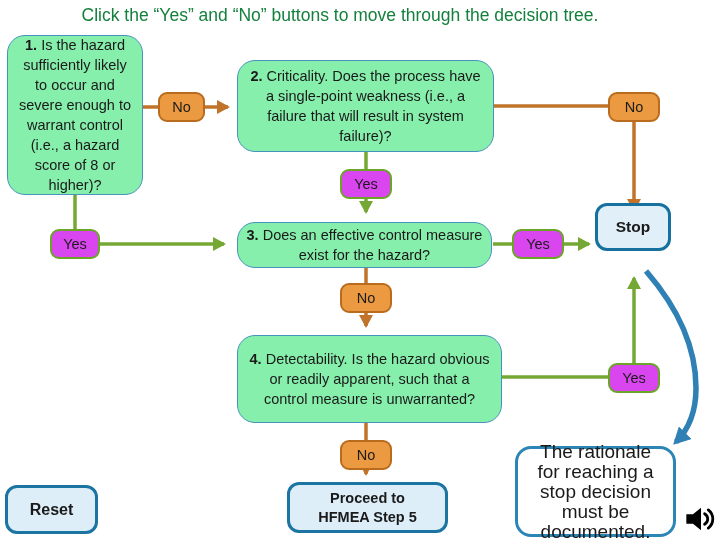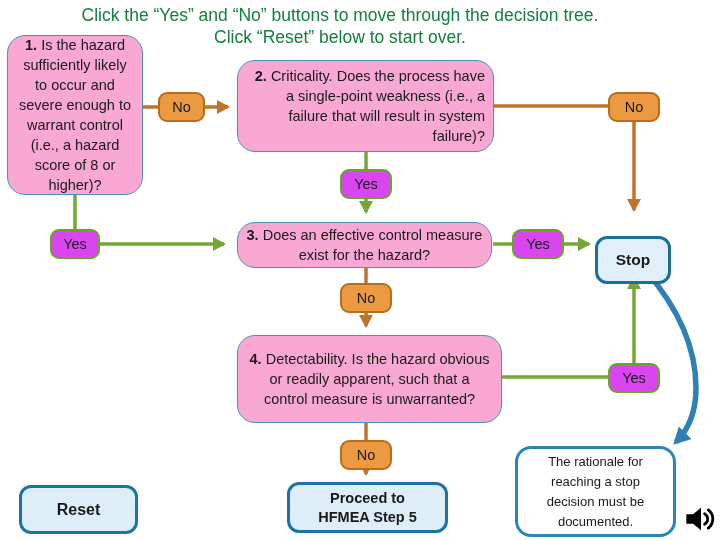--- a/index.html
+++ b/index.html
@@ -6,57 +6,56 @@
   #stage{
     position:relative;width:720px;height:540px;background:#ffffff;
     font-family:"Liberation Sans",sans-serif;color:#1a1a1a;overflow:hidden;
   }
   .title{
     position:absolute;left:0;top:4px;width:680px;text-align:center;
     font-size:17.5px;line-height:22px;color:#15803d;
   }
   svg.connectors{position:absolute;left:0;top:0;z-index:1;}
   .qbox{
-    position:absolute;z-index:2;background:#f9a8d4;border:1.6px solid #4793bd;
+    position:absolute;z-index:2;background:#86efac;border:1.6px solid #4793bd;
     border-radius:18px;display:flex;align-items:center;justify-content:center;
     text-align:center;font-size:14.5px;line-height:20px;padding:4px 8px;box-sizing:border-box;
   }
   .qnum{font-weight:bold;}
   .ansbtn{
     position:absolute;z-index:3;display:flex;align-items:center;justify-content:center;
     font-size:14.5px;color:#1b1b1b;border-radius:9px;box-sizing:border-box;cursor:pointer;
   }
   .no{background:#eb9a41;border:2.5px solid #b96b1e;}
   .yes{background:#d946ef;border:2.5px solid #6aa527;}
   .stopbox{
     position:absolute;z-index:3;background:#e1eff8;border:3.5px solid #17719e;border-radius:12px;
     display:flex;align-items:center;justify-content:center;font-weight:bold;font-size:15.5px;
     box-sizing:border-box;
   }
   .notebox{
     position:absolute;z-index:3;background:#ffffff;border:3px solid #2b85b5;border-radius:16px;
     display:flex;align-items:center;justify-content:center;text-align:center;
-    font-size:13px;line-height:20px;padding:22px 10px;box-sizing:border-box;
+    font-size:19px;line-height:20px;padding:22px 10px;box-sizing:border-box;
   }
   .ctrlbtn{
     position:absolute;z-index:3;background:#ddeef9;border:3px solid #1b74a2;border-radius:12px;
     display:flex;align-items:center;justify-content:center;font-weight:bold;font-size:16px;
     box-sizing:border-box;cursor:pointer;text-align:center;line-height:19px;
   }
   .ctrlbtn.proceed{font-size:14.5px;}
   .audio{position:absolute;z-index:3;cursor:pointer;}
 </style>
 </head>
 <body>
 
 <div id="stage">
 
   <div class="title">
     <div>Click the “Yes” and “No” buttons to move through the decision tree.</div>
-    <div>Click “Reset” below to start over.</div>
   </div>
 
   <svg class="connectors" width="720" height="540" viewBox="0 0 720 540">
     <defs>
       <marker id="ag" markerUnits="userSpaceOnUse" markerWidth="15" markerHeight="14" refX="11" refY="7" orient="auto">
         <path d="M0,0 L13,7 L0,14 Z" fill="#74a733"></path>
       </marker>
       <marker id="ao" markerUnits="userSpaceOnUse" markerWidth="15" markerHeight="14" refX="11" refY="7" orient="auto">
         <path d="M0,0 L13,7 L0,14 Z" fill="#c1732a"></path>
       </marker>
@@ -88,46 +87,46 @@
 
     <path d="M366 422 V441" stroke="#c1732a" stroke-width="3.5" fill="none"></path>
     <path d="M366 468 V474" stroke="#c1732a" stroke-width="3.5" fill="none" marker-end="url(#ao)"></path>
 
     <path d="M646 271 C672 301 696 341 696 388 C696 414 688 430 676 442" stroke="#2e80b5" stroke-width="5.5" fill="none" marker-end="url(#ab)"></path>
   </svg>
 
   <div class="qbox" style="left:7px;top:35px;width:136px;height:160px;">
     <div><span class="qnum">1.</span> <span>Is the hazard sufficiently likely to occur and severe enough to warrant control (i.e., a hazard score of 8 or higher)?</span></div>
   </div>
-  <div class="qbox" style="left:237px;top:60px;width:257px;height:92px;text-align:right;">
+  <div class="qbox" style="left:237px;top:60px;width:257px;height:92px;">
     <div><span class="qnum">2.</span> <span>Criticality. Does the process have a single-point weakness (i.e., a failure that will result in system failure)?</span></div>
   </div>
   <div class="qbox" style="left:237px;top:222px;width:255px;height:46px;">
     <div><span class="qnum">3.</span> <span>Does an effective control measure exist for the hazard?</span></div>
   </div>
   <div class="qbox" style="left:237px;top:335px;width:265px;height:88px;">
     <div><span class="qnum">4.</span> <span>Detectability. Is the hazard obvious or readily apparent, such that a control measure is unwarranted?</span></div>
   </div>
 
   <div class="ansbtn no" style="left:158px;top:92px;width:47px;height:30px;">No</div>
   <div class="ansbtn yes" style="left:50px;top:229px;width:50px;height:30px;">Yes</div>
   <div class="ansbtn yes" style="left:340px;top:169px;width:52px;height:30px;">Yes</div>
   <div class="ansbtn no" style="left:608px;top:92px;width:52px;height:30px;">No</div>
   <div class="ansbtn yes" style="left:512px;top:229px;width:52px;height:30px;">Yes</div>
   <div class="ansbtn no" style="left:340px;top:283px;width:52px;height:30px;">No</div>
   <div class="ansbtn yes" style="left:608px;top:363px;width:52px;height:30px;">Yes</div>
   <div class="ansbtn no" style="left:340px;top:440px;width:52px;height:30px;">No</div>
 
-  <div class="stopbox" style="left:595px;top:236px;width:76px;height:48px;">Stop</div>
+  <div class="stopbox" style="left:595px;top:203px;width:76px;height:48px;">Stop</div>
 
   <div class="notebox" style="left:515px;top:446px;width:161px;height:91px;">
     <div>The rationale for reaching a stop decision must be documented.</div>
   </div>
 
-  <div class="ctrlbtn" style="left:19px;top:485px;width:119px;height:49px;">Reset</div>
+  <div class="ctrlbtn" style="left:5px;top:485px;width:93px;height:49px;">Reset</div>
   <div class="ctrlbtn proceed" style="left:287px;top:482px;width:161px;height:51px;padding:2px 28px;">Proceed to HFMEA Step 5</div>
 
   <div class="audio" style="left:682px;top:503px;width:34px;height:32px;">
     <svg width="34" height="32" viewBox="0 0 24 24">
       <path d="M2.5 8.5 H7.5 L13.5 3.5 V20.5 L7.5 15.5 H2.5 Z" fill="#000"></path>
       <path d="M16.2 8 a4.6 4.6 0 0 1 0 8" stroke="#000" stroke-width="2.1" fill="none" stroke-linecap="round"></path>
       <path d="M19 5.2 a8.6 8.6 0 0 1 0 13.6" stroke="#000" stroke-width="2.1" fill="none" stroke-linecap="round"></path>
     </svg>
   </div>
 

